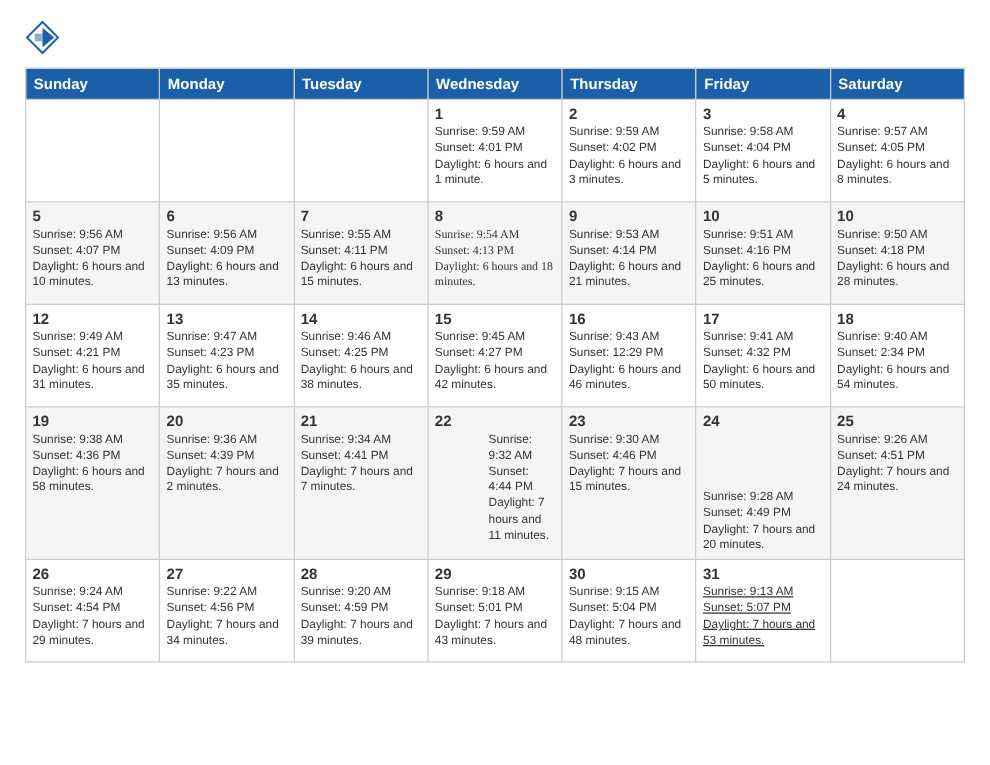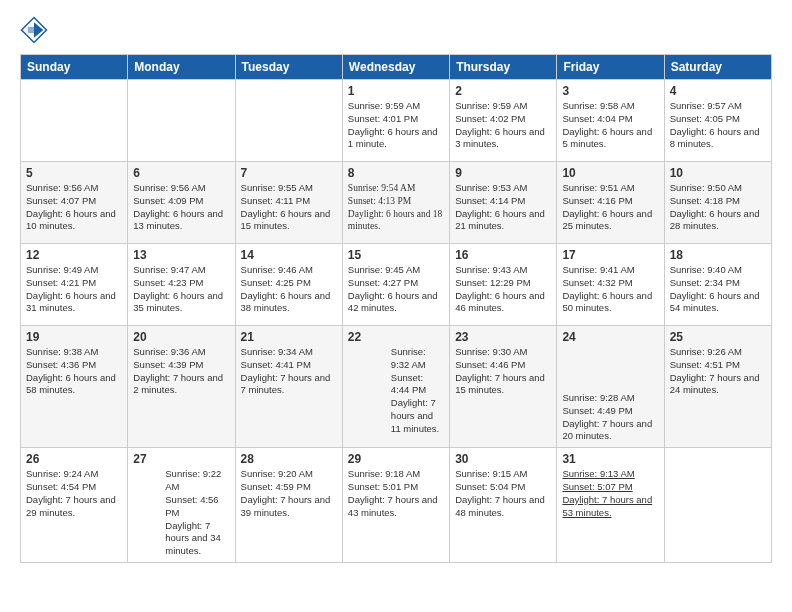--- a/index.html
+++ b/index.html
@@ -297,21 +297,21 @@
         </tr>
         <tr>
           <td>
             <span class="day-num">26</span>
             <div class="day-info" style="white-space: pre-line;">Sunrise: 9:24 AM
 Sunset: 4:54 PM
 Daylight: 7 hours and 29 minutes.</div>
           </td>
           <td>
             <span class="day-num">27</span>
-            <div class="day-info" style="white-space: pre-line; margin-left: 32px;">Sunrise: 9:22 AM
+            <div class="day-info" style="white-space: pre-line;">Sunrise: 9:22 AM
 Sunset: 4:56 PM
 Daylight: 7 hours and 34 minutes.</div>
           </td>
           <td>
             <span class="day-num">28</span>
             <div class="day-info" style="white-space: pre-line;">Sunrise: 9:20 AM
 Sunset: 4:59 PM
 Daylight: 7 hours and 39 minutes.</div>
           </td>
           <td>

